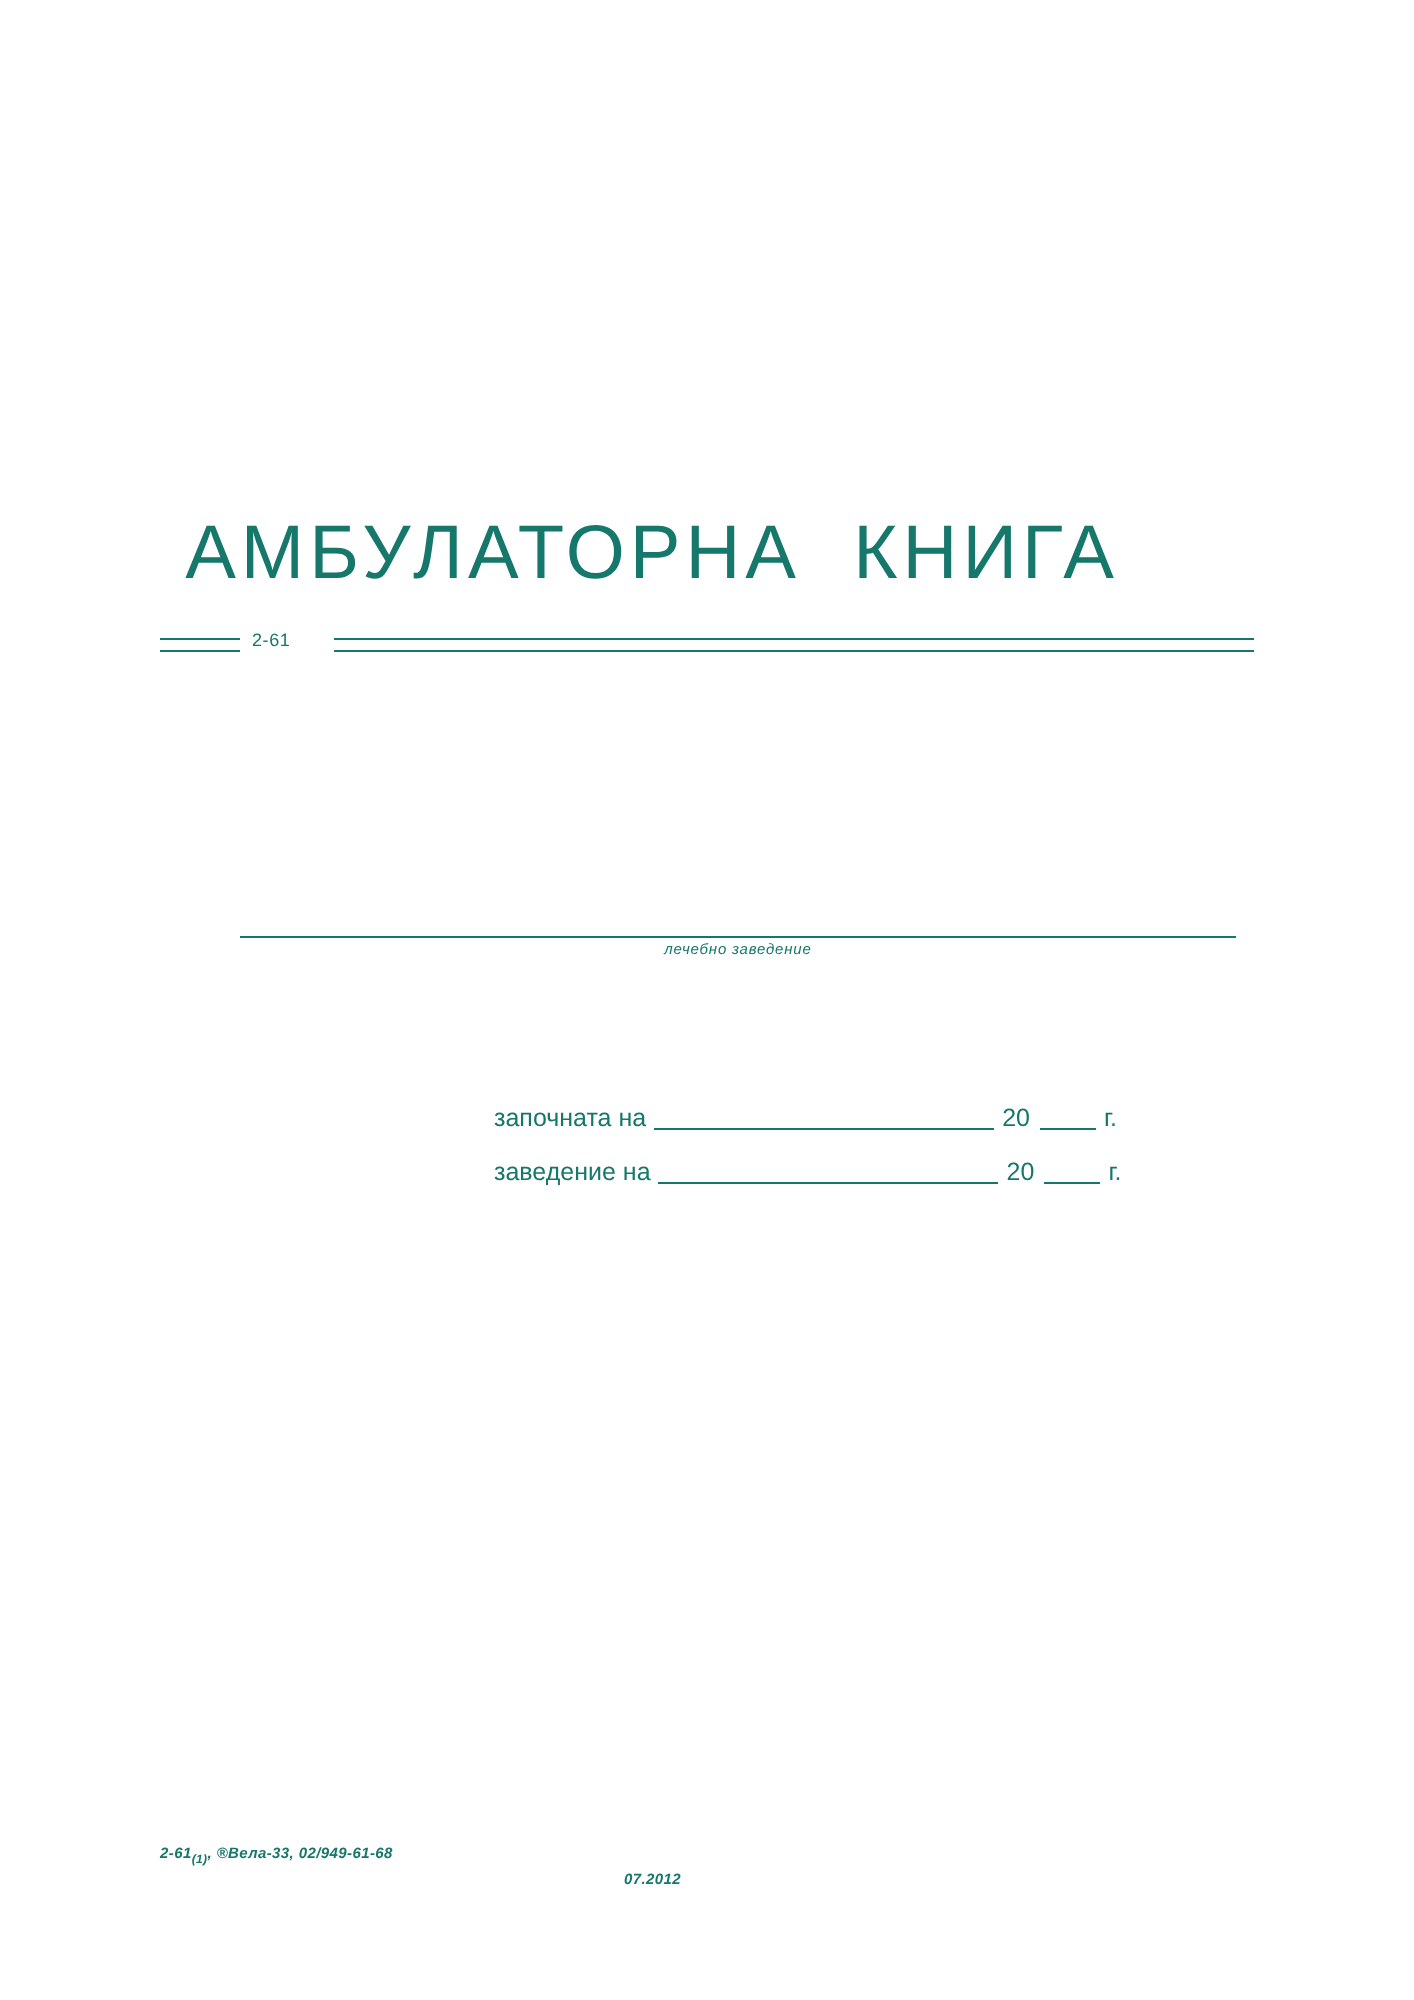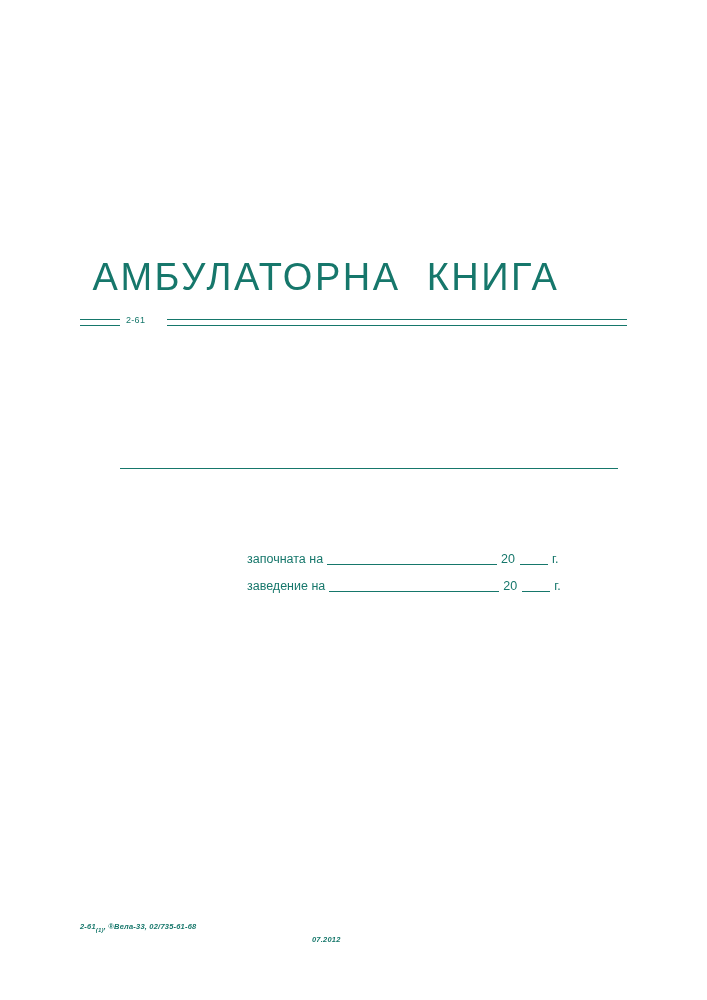--- a/index.html
+++ b/index.html
@@ -173,36 +173,37 @@
     <div class="short-rules">
       <div class="rule-pair"></div>
     </div>
     <div class="code-label">2-61</div>
     <div class="long-rules">
       <div class="rule-pair"></div>
     </div>
   </div>
 
   <div class="inst-line"></div>
+  <div class="inst-caption">лечебно заведение</div>
 
   <div class="date-rows">
     <div class="date-row">
       <span class="label">започната на</span>
       <span class="fill-long"></span>
       <span class="year">20</span>
       <span class="fill-short"></span>
       <span class="suffix">г.</span>
     </div>
     <div class="date-row">
       <span class="label">заведение на</span>
       <span class="fill-long"></span>
       <span class="year">20</span>
       <span class="fill-short"></span>
       <span class="suffix">г.</span>
     </div>
   </div>
 
   <div class="footer">
-    <div class="left"><span>2-61</span><sub>(1)</sub><span>, ®Вела-33, 02/735-61-68</span></div>
+    <div class="left"><span>2-61</span><sub>(1)</sub><span>, ®Вела-33, 02/949-61-68</span></div>
     <div class="center">07.2012</div>
   </div>
 
 </div>
 
 </body></html>

